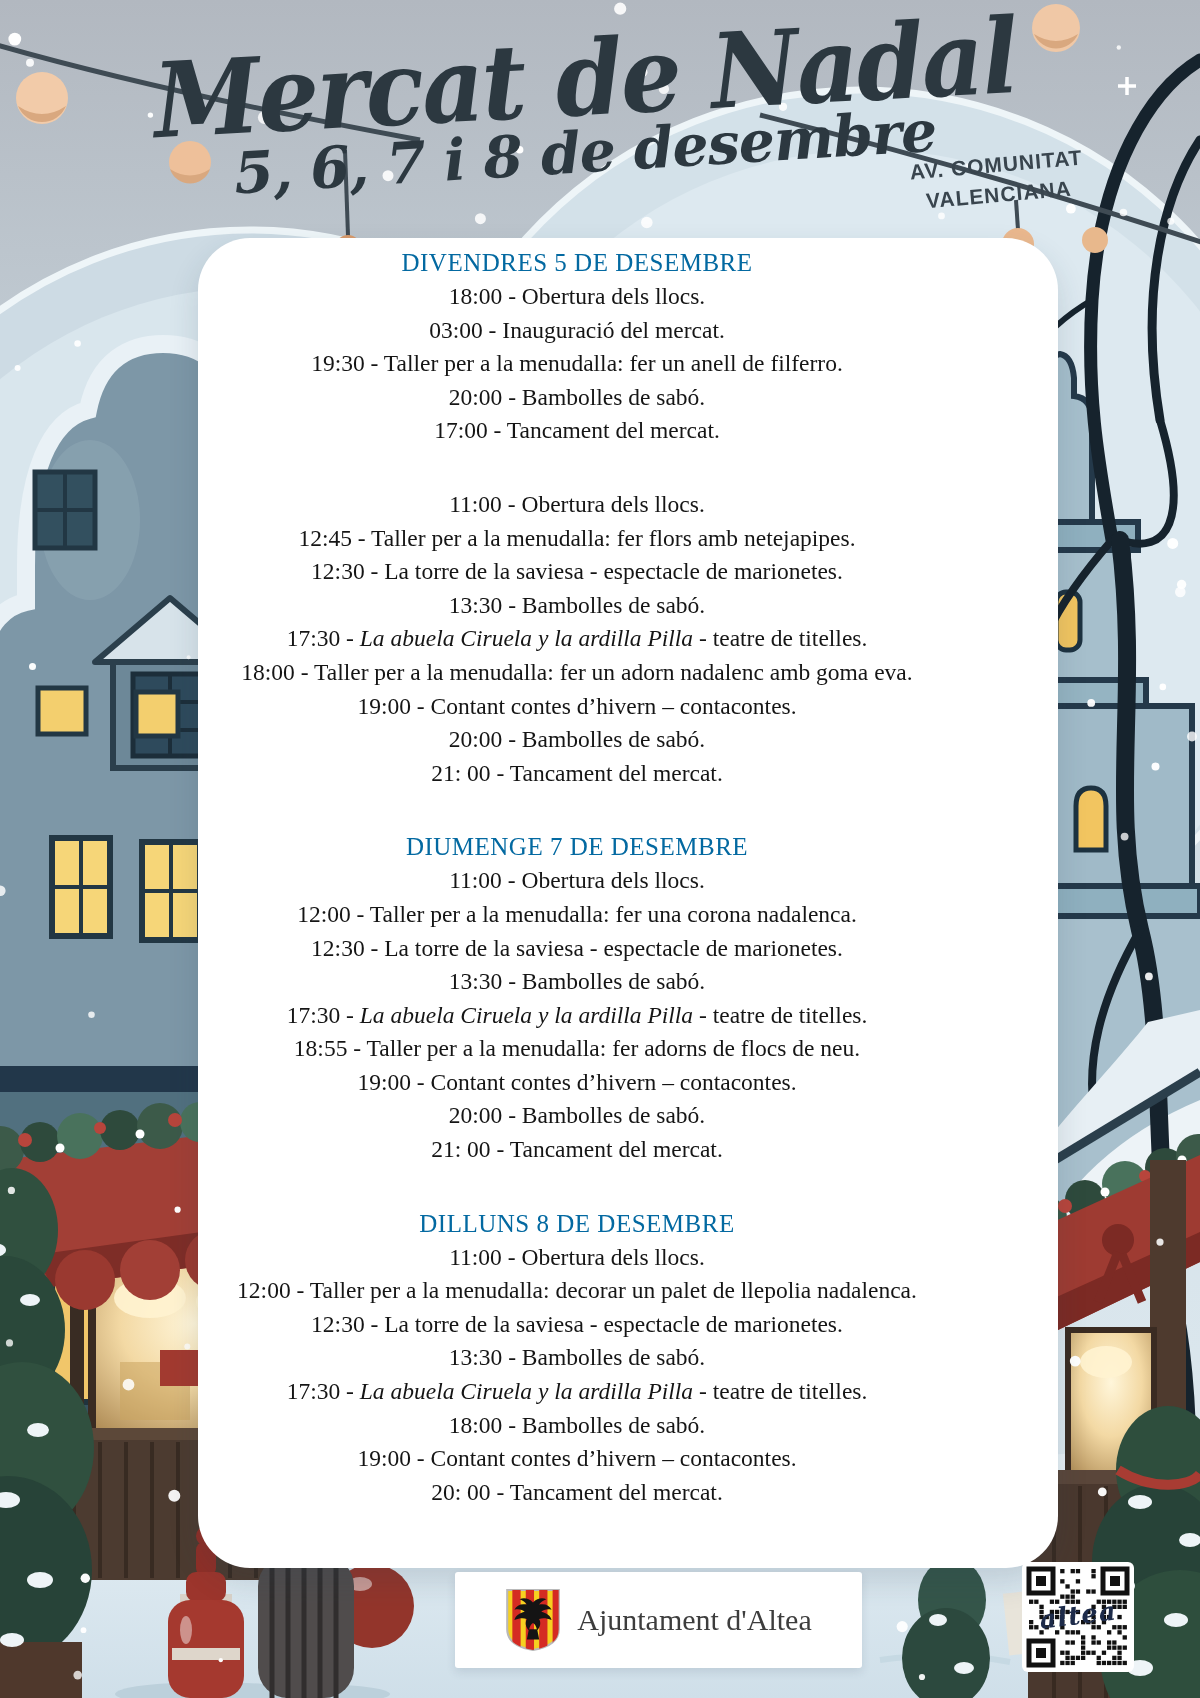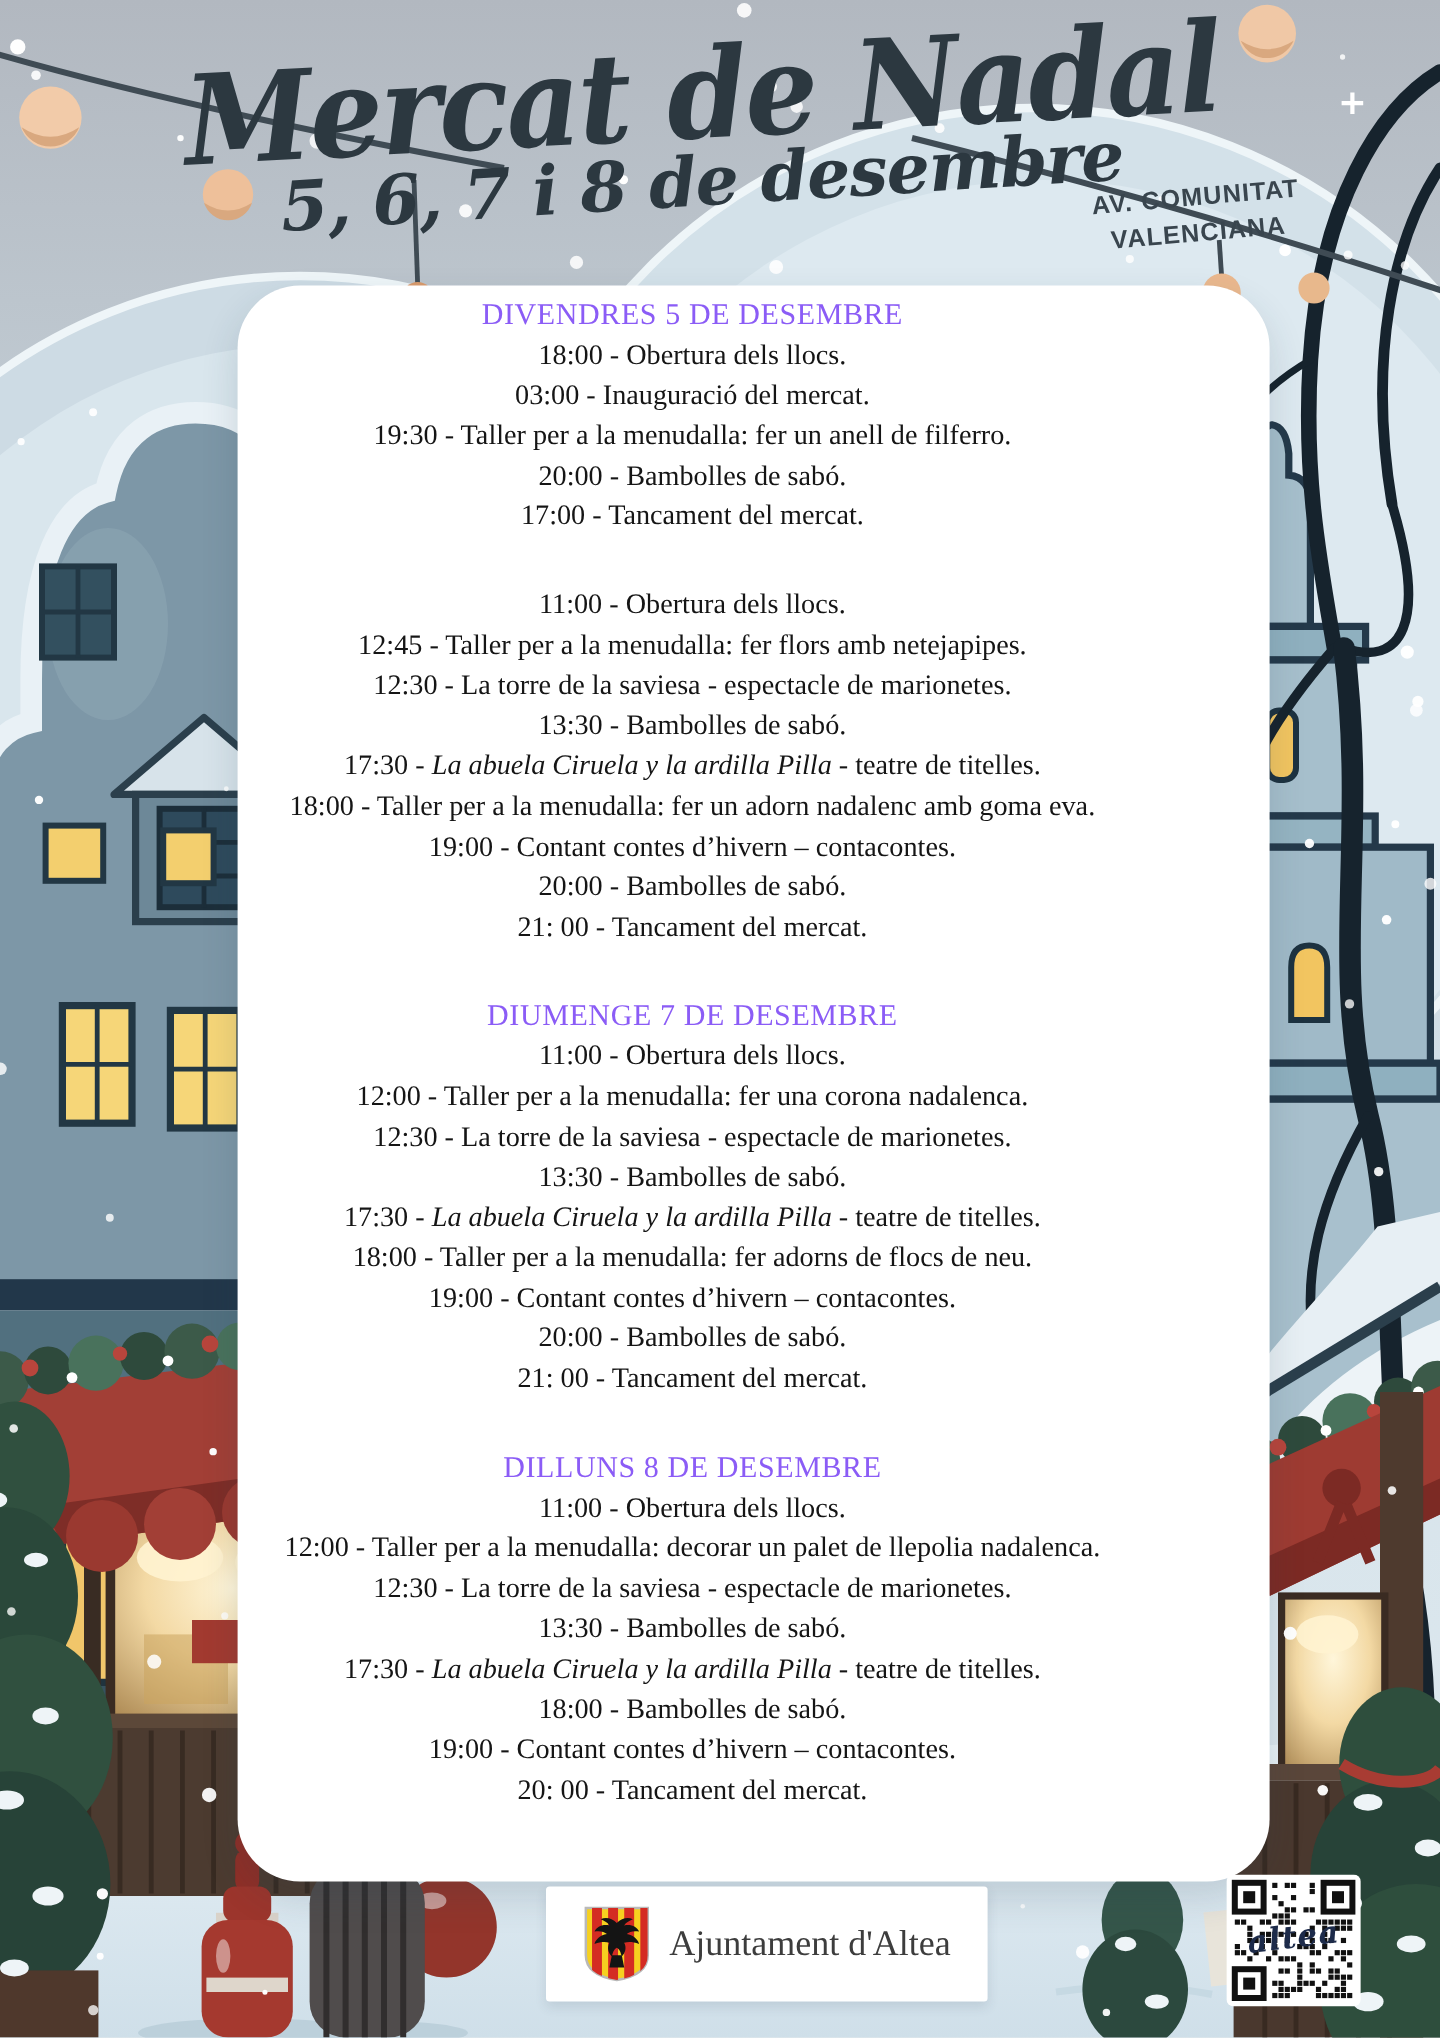--- a/index.html
+++ b/index.html
@@ -32,33 +32,33 @@
   
   .panel{
     position:absolute;left:198px;top:238px;width:860px;height:1330px;
     background:#ffffff;border-radius:52px;z-index:2;
     box-shadow:0 14px 30px rgba(40,60,80,.16);
     padding:8px 102px 0 0;box-sizing:border-box;
   }
   .day{text-align:center;}
   .day + .day{margin-top:40px;}
   .day-heading{
-    font-size:25px;letter-spacing:.5px;color:#8b5cf6;
+    font-size:25px;letter-spacing:.5px;color:#0369a1;
     height:34px;line-height:34px;white-space:nowrap;
   }
   .event-line{
     font-size:23.5px;color:#151515;height:33.6px;line-height:33.6px;
     white-space:nowrap;
     font-family:Liberation Serif, serif;
   }
   .event-line em{font-style:italic;}
 
   
   .logo-box{
-    position:absolute;left:455px;top:1572px;width:368px;height:96px;
+    position:absolute;left:455px;top:1572px;width:407px;height:96px;
     background:#ffffff;border-radius:3px;z-index:3;
     display:flex;align-items:center;justify-content:center;gap:16px;
     box-shadow:0 4px 10px rgba(40,60,80,.12);
   }
   .logo-text{font-family:"Liberation Serif",serif;font-size:30px;color:#3d3d3d;}
   .qr-wrap{position:absolute;left:1022px;top:1562px;width:112px;height:110px;z-index:3;}
   .qr-wrap svg{position:absolute;left:0;top:0;}
   .qr-label{
     position:absolute;left:0;top:38px;width:112px;text-align:center;
     font-family:"DejaVu Serif",serif;font-style:italic;font-weight:700;
@@ -419,21 +419,21 @@
       <div class="event-line"><span>20:00 - Bambolles de sabó.</span></div>
       <div class="event-line"><span>21: 00 - Tancament del mercat.</span></div>
     </section>
     <section class="day">
       <div class="day-heading">DIUMENGE 7 DE DESEMBRE</div>
       <div class="event-line"><span>11:00 - Obertura dels llocs.</span></div>
       <div class="event-line"><span>12:00 - Taller per a la menudalla: fer una corona nadalenca.</span></div>
       <div class="event-line"><span>12:30 - La torre de la saviesa - espectacle de marionetes.</span></div>
       <div class="event-line"><span>13:30 - Bambolles de sabó.</span></div>
       <div class="event-line"><span>17:30 - </span><em>La abuela Ciruela y la ardilla Pilla</em><span> - teatre de titelles.</span></div>
-      <div class="event-line"><span>18:00 - Taller per a la menudalla: fer adorns de flocs de neu.</span></div>
+      <div class="event-line"><span>18:55 - Taller per a la menudalla: fer adorns de flocs de neu.</span></div>
       <div class="event-line"><span>19:00 - Contant contes d’hivern – contacontes.</span></div>
       <div class="event-line"><span>20:00 - Bambolles de sabó.</span></div>
       <div class="event-line"><span>21: 00 - Tancament del mercat.</span></div>
     </section>
     <section class="day">
       <div class="day-heading">DILLUNS 8 DE DESEMBRE</div>
       <div class="event-line"><span>11:00 - Obertura dels llocs.</span></div>
       <div class="event-line"><span>12:00 - Taller per a la menudalla: decorar un palet de llepolia nadalenca.</span></div>
       <div class="event-line"><span>12:30 - La torre de la saviesa - espectacle de marionetes.</span></div>
       <div class="event-line"><span>13:30 - Bambolles de sabó.</span></div>

